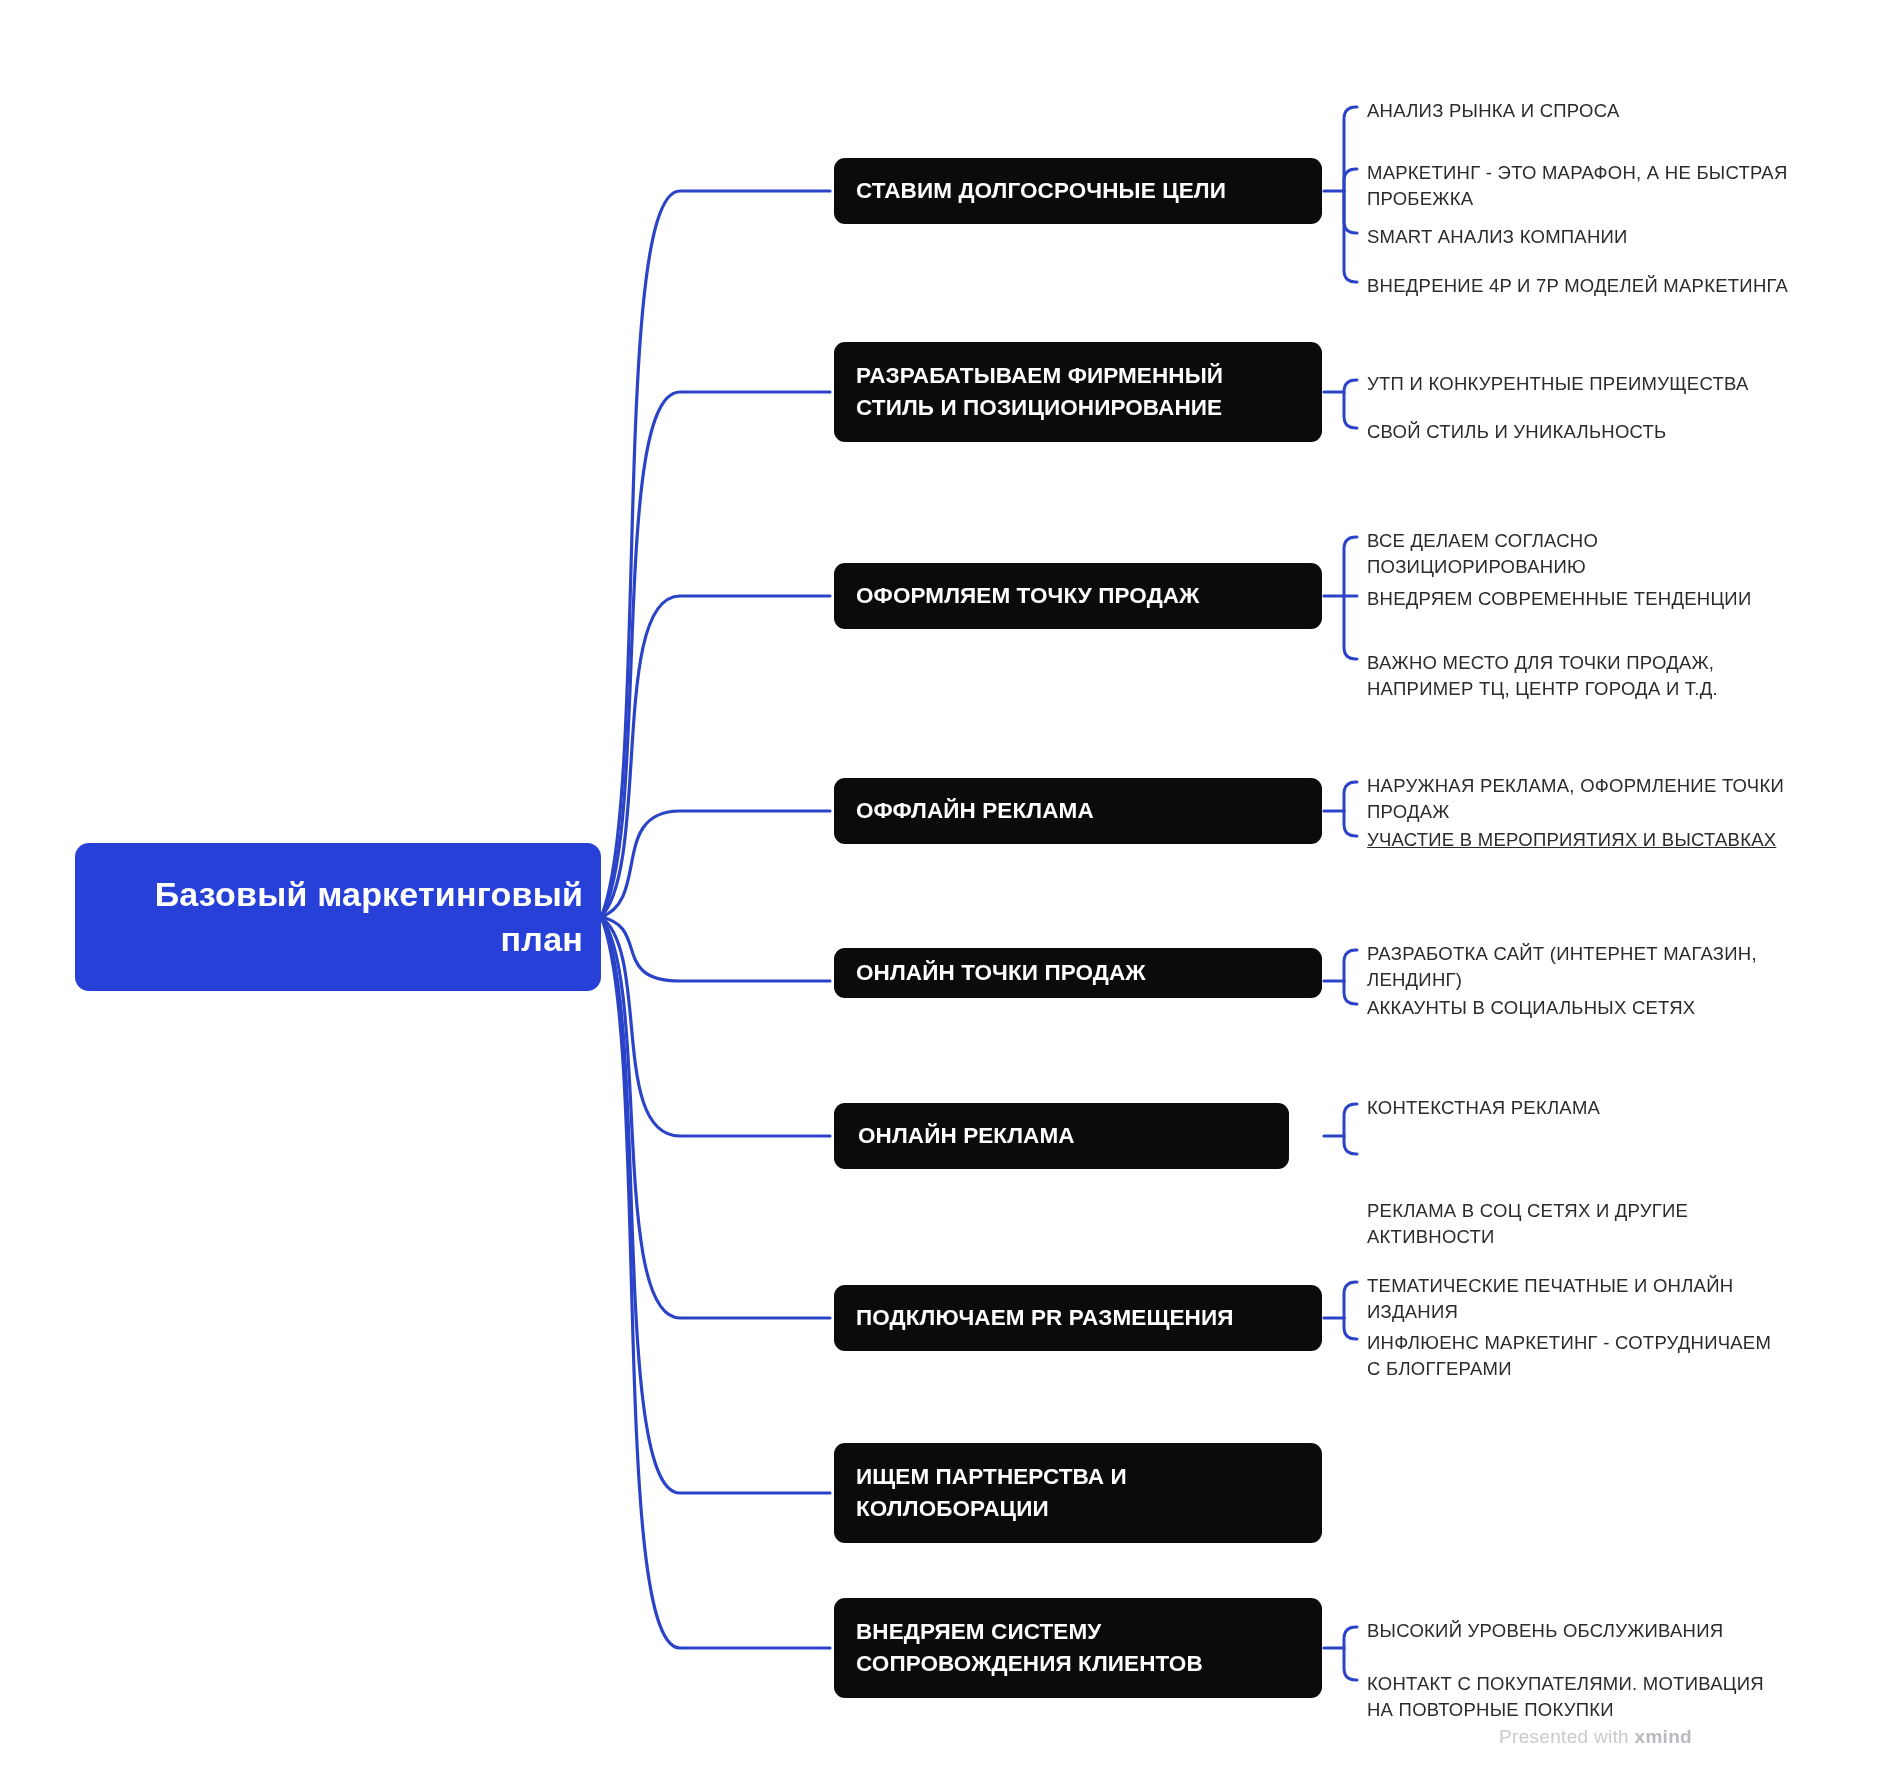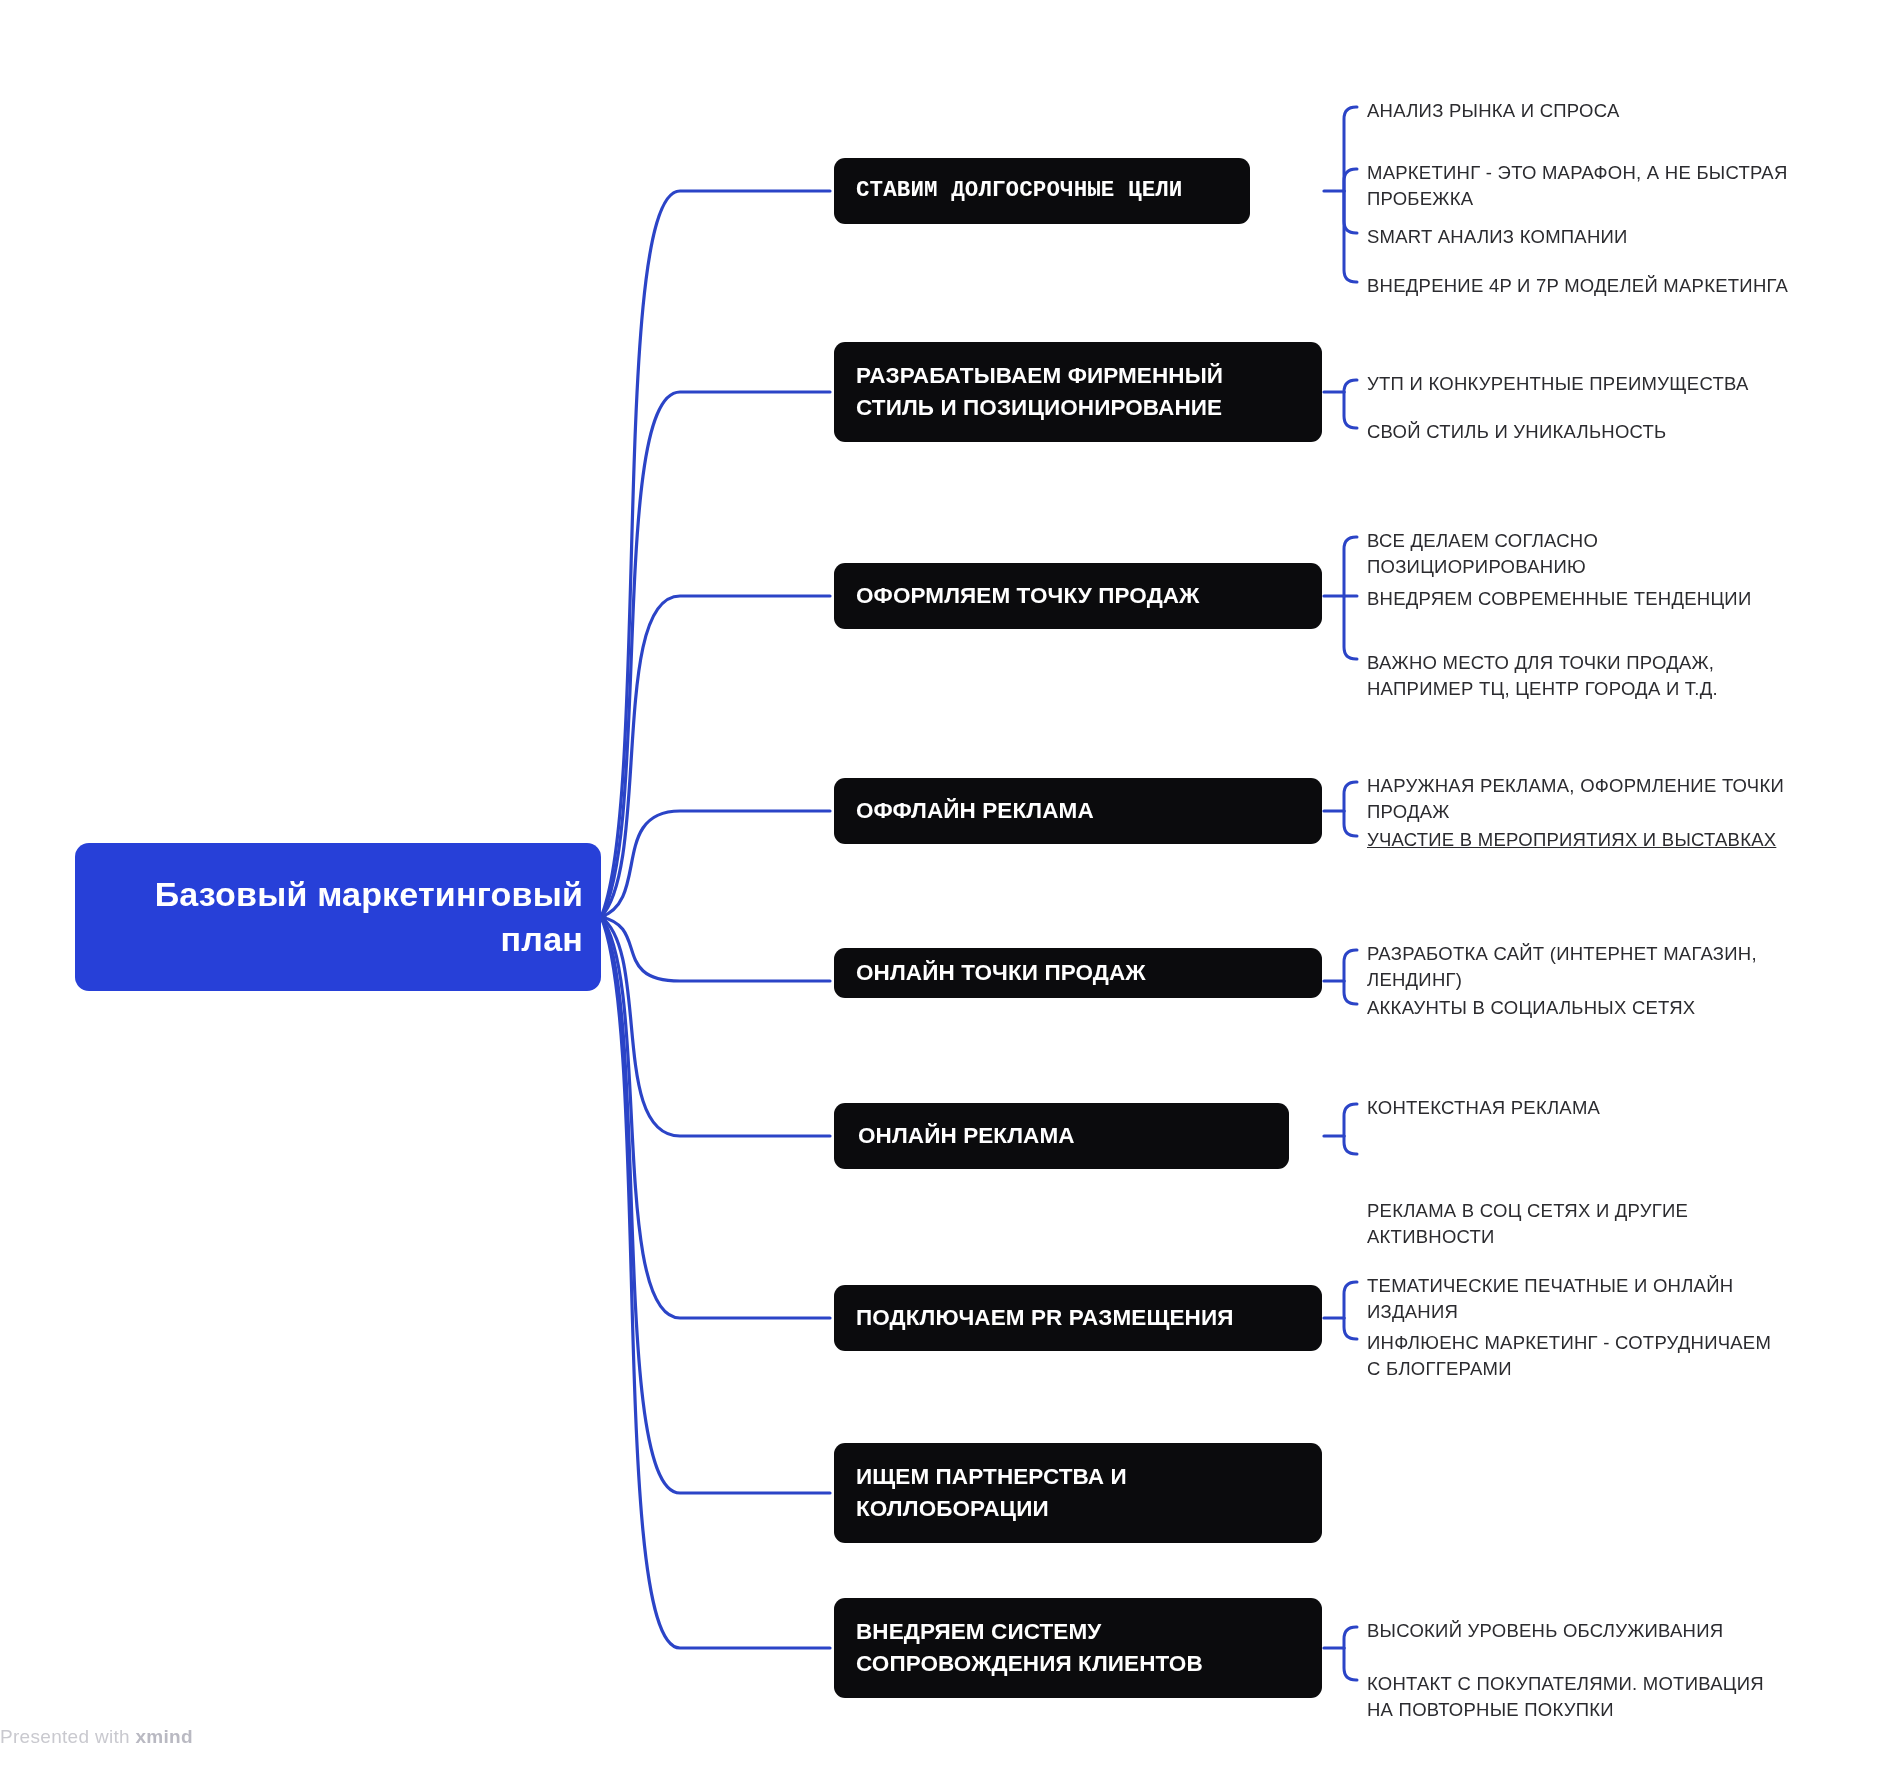--- a/index.html
+++ b/index.html
@@ -82,21 +82,21 @@
     white-space: pre-line;
     z-index: 4;
   }
 
   
   .watermark {
     position: absolute;
     left: 0;
     top: 1726px;
     width: 1692px;
-    text-align: left;
+    text-align: right;
     color: #C9C9CF;
     font-size: 19px;
     letter-spacing: 0.3px;
     z-index: 3;
   }
   .watermark .brand {
     font-weight: bold;
     color: #B9B9C2;
   }
 </style>
@@ -144,21 +144,21 @@
       <path d="M 1344 1648 L 1344 1639 Q 1344 1627, 1356 1627 L 1357 1627" fill="none" stroke="#2B44C7" stroke-width="3" stroke-linecap="round" stroke-linejoin="round"></path>
       <path d="M 1344 1648 L 1344 1668 Q 1344 1680, 1356 1680 L 1357 1680" fill="none" stroke="#2B44C7" stroke-width="3" stroke-linecap="round" stroke-linejoin="round"></path>
     </svg>
 
   <div class="root-node">
     <div class="root-label">Базовый
 маркетинговый план</div>
   </div>
 
   <div id="nodes">
-      <div class="branch-node" style="left: 834px; top: 158px; width: 416px; height: 66px; font-family: Liberation Mono, monospace;">
+      <div class="branch-node" style="left: 834px; top: 158px; width: 488px; height: 66px;">
         <div class="branch-label" style="white-space: pre-line;">СТАВИМ ДОЛГОСРОЧНЫЕ ЦЕЛИ</div>
       </div>
       <div class="leaf" style="left: 1367px; top: 98px; max-width: 507px;">АНАЛИЗ РЫНКА И СПРОСА</div>
       <div class="leaf" style="left: 1367px; top: 160px; max-width: 507px;">МАРКЕТИНГ - ЭТО МАРАФОН, А НЕ БЫСТРАЯ
 ПРОБЕЖКА</div>
       <div class="leaf" style="left: 1367px; top: 224px; max-width: 507px;">SMART АНАЛИЗ КОМПАНИИ</div>
       <div class="leaf" style="left: 1367px; top: 273px; max-width: 507px;">ВНЕДРЕНИЕ 4P И 7P МОДЕЛЕЙ МАРКЕТИНГА</div>
       <div class="branch-node" style="left: 834px; top: 342px; width: 488px; height: 100px;">
         <div class="branch-label" style="white-space: pre-line;">РАЗРАБАТЫВАЕМ ФИРМЕННЫЙ
 СТИЛЬ И ПОЗИЦИОНИРОВАНИЕ</div>

